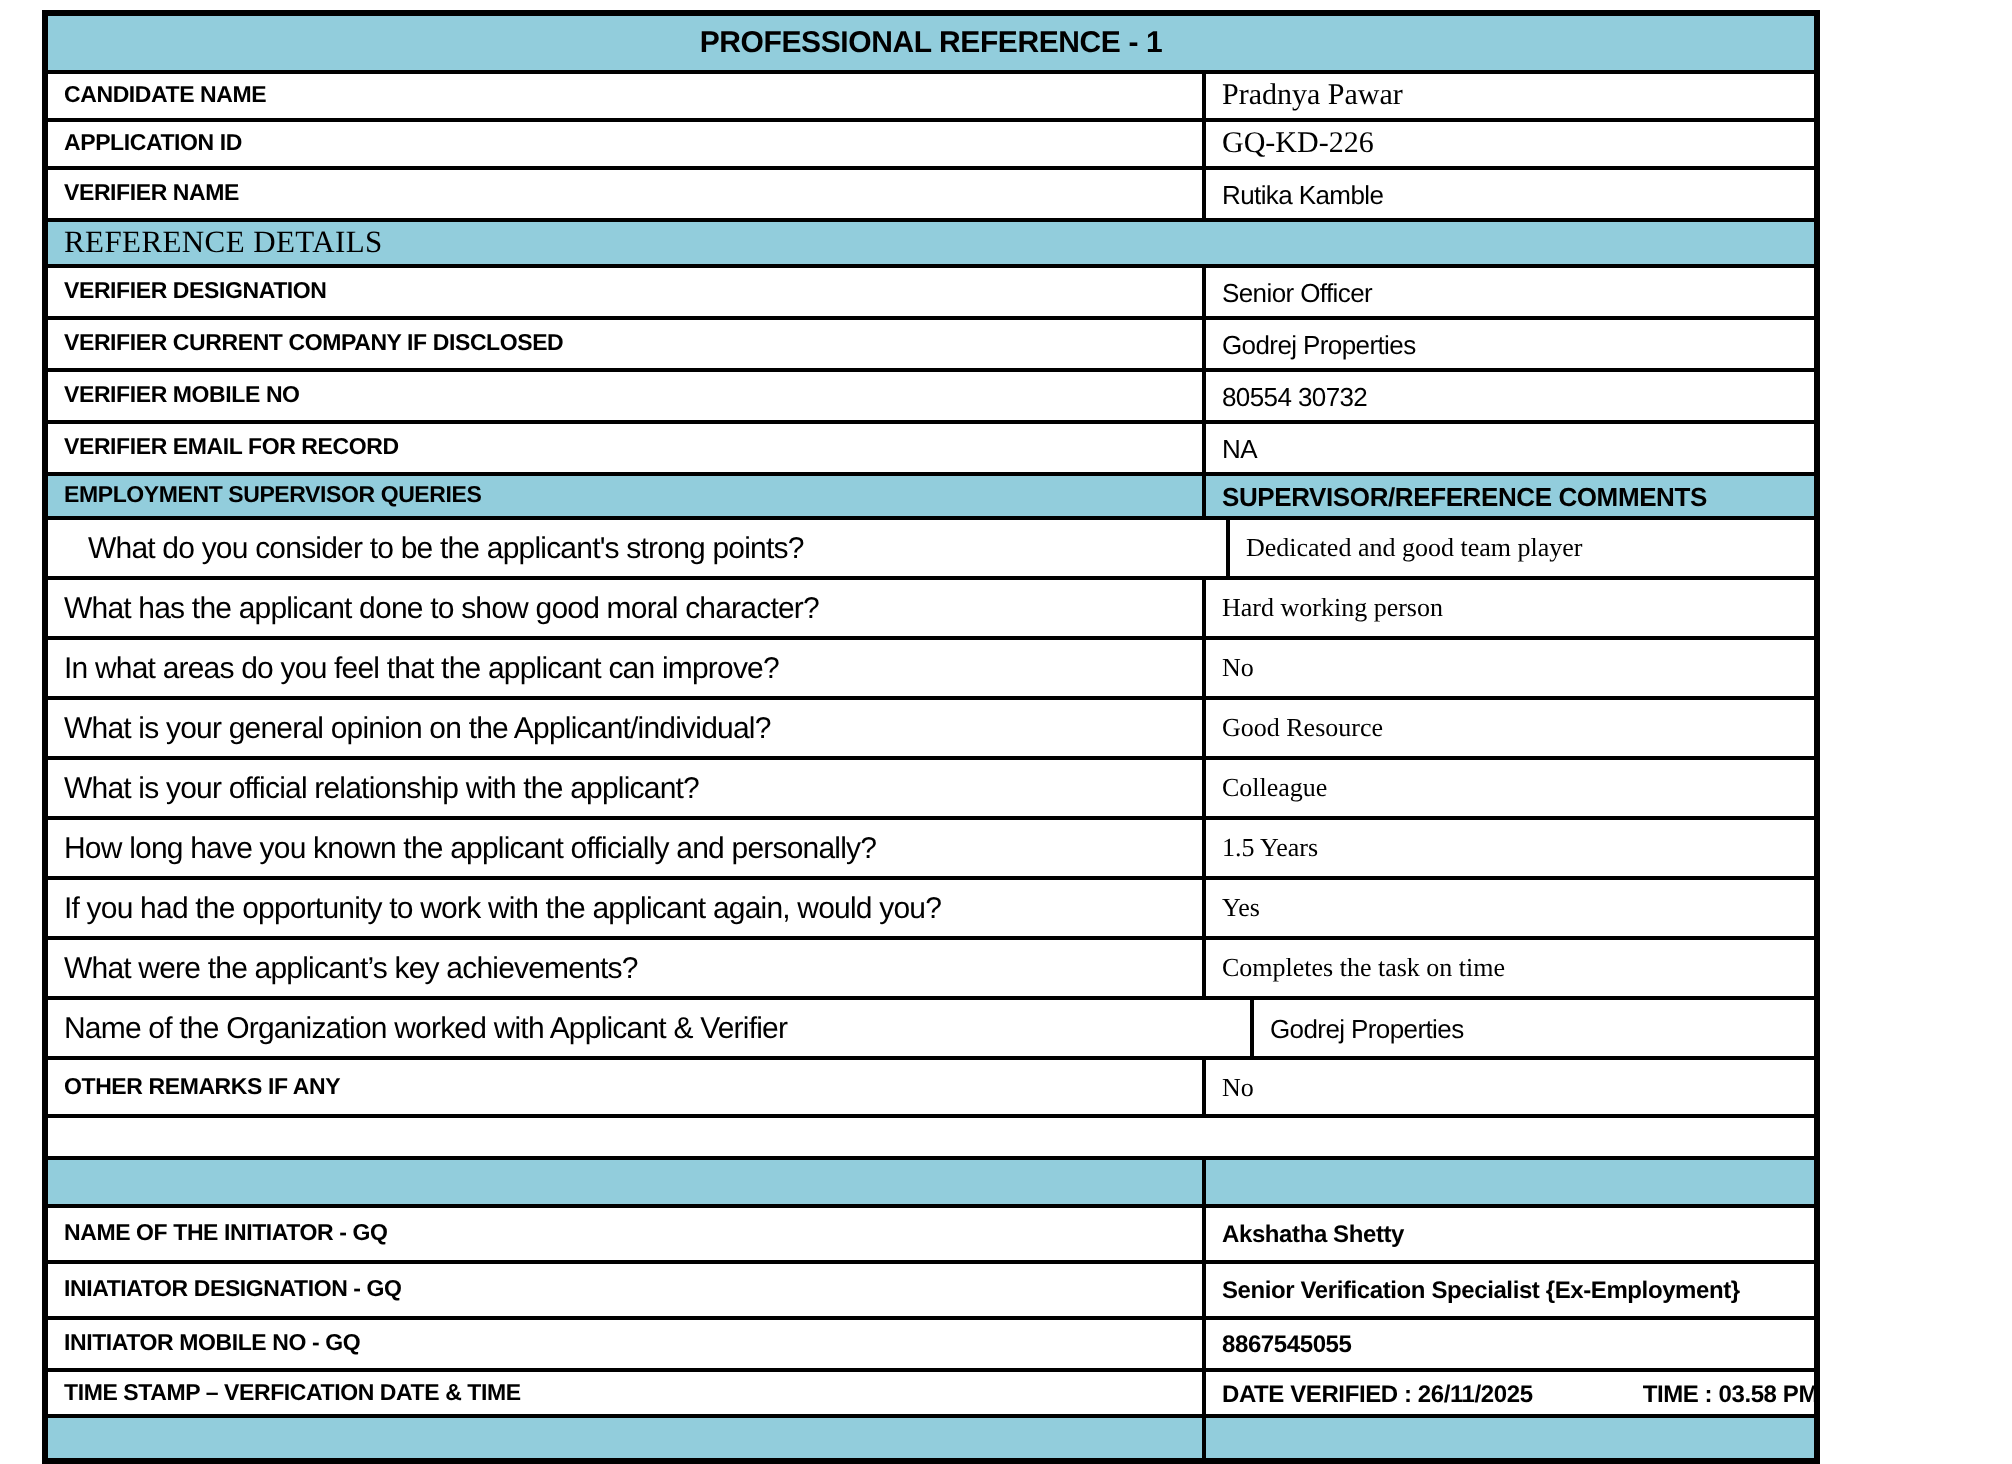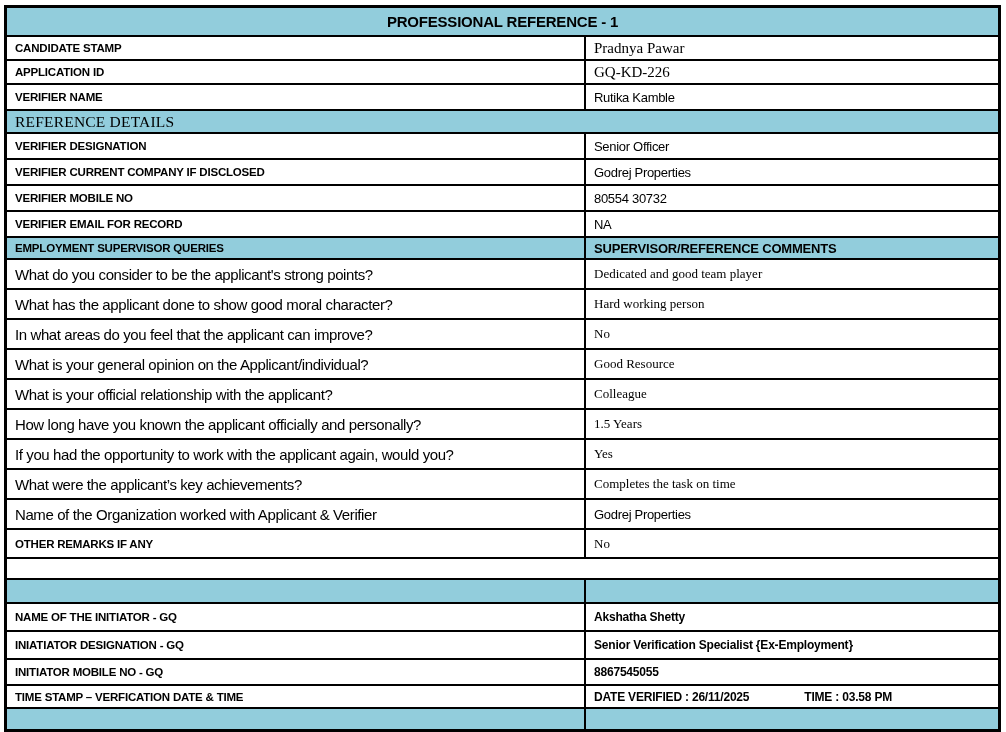--- a/index.html
+++ b/index.html
@@ -11,22 +11,22 @@
   body{
     width:1006px;height:732px;
     background:#ffffff;
     font-family:"Liberation Sans", sans-serif;
     color:var(--ink);
     overflow:hidden;
     position:relative;
   }
   .doc-table{
     position:absolute;
-    left:4px;top:5px;
-    width:997px;
+    left:21px;top:5px;
+    width:889px;
     border:3px solid var(--border);
     background:#ffffff;
   }
   .row{
     display:flex;
     border-bottom:2px solid var(--border);
     background:#ffffff;
   }
   .row:last-child{border-bottom:none;}
   .row.blue{background:var(--blue);}
@@ -89,21 +89,21 @@
   .ts-gap{margin-left:55px;}
 </style>
 </head>
 <body>
 
 <div class="doc-table" id="doc-table">
     <div class="row blue" style="height: 29px;">
       <div class="cell full t-title">PROFESSIONAL REFERENCE - 1</div>
     </div>
     <div class="row" style="height: 24px;">
-      <div class="cell label t-lbl">CANDIDATE STAMP</div>
+      <div class="cell label t-lbl">CANDIDATE NAME</div>
       <div class="cell value t-serif-lg">Pradnya Pawar</div>
     </div>
     <div class="row" style="height: 24px;">
       <div class="cell label t-lbl">APPLICATION ID</div>
       <div class="cell value t-serif-lg">GQ-KD-226</div>
     </div>
     <div class="row" style="height: 26px;">
       <div class="cell label t-lbl">VERIFIER NAME</div>
       <div class="cell value t-sans">Rutika Kamble</div>
     </div>
@@ -123,21 +123,21 @@
       <div class="cell value t-sans">80554 30732</div>
     </div>
     <div class="row" style="height: 26px;">
       <div class="cell label t-lbl">VERIFIER EMAIL FOR RECORD</div>
       <div class="cell value t-sans">NA</div>
     </div>
     <div class="row blue" style="height: 22px;">
       <div class="cell label t-lbl">EMPLOYMENT SUPERVISOR QUERIES</div>
       <div class="cell value t-serif-bold">SUPERVISOR/REFERENCE COMMENTS</div>
     </div>
-    <div class="row" style="height: 30px;">
+    <div class="row" style="height: 30px; padding-left: 12px;">
       <div class="cell label t-question">What do you consider to be the applicant's strong points?</div>
       <div class="cell value t-serif">Dedicated and good team player</div>
     </div>
     <div class="row" style="height: 30px;">
       <div class="cell label t-question">What has the applicant done to show good moral character?</div>
       <div class="cell value t-serif">Hard working person</div>
     </div>
     <div class="row" style="height: 30px;">
       <div class="cell label t-question">In what areas do you feel that the applicant can improve?</div>
       <div class="cell value t-serif">No</div>
@@ -155,21 +155,21 @@
       <div class="cell value t-serif">1.5 Years</div>
     </div>
     <div class="row" style="height: 30px;">
       <div class="cell label t-question">If you had the opportunity to work with the applicant again, would you?</div>
       <div class="cell value t-serif">Yes</div>
     </div>
     <div class="row" style="height: 30px;">
       <div class="cell label t-question">What were the applicant’s key achievements?</div>
       <div class="cell value t-serif">Completes the task on time</div>
     </div>
-    <div class="row" style="height: 30px;">
+    <div class="row" style="height: 30px; gap: 24px;">
       <div class="cell label t-question">Name of the Organization worked with Applicant &amp; Verifier</div>
       <div class="cell value t-sans">Godrej Properties</div>
     </div>
     <div class="row" style="height: 29px;">
       <div class="cell label t-lbl">OTHER REMARKS IF ANY</div>
       <div class="cell value t-serif">No</div>
     </div>
     <div class="row" style="height: 21px;">
       <div class="cell full"></div>
     </div>

